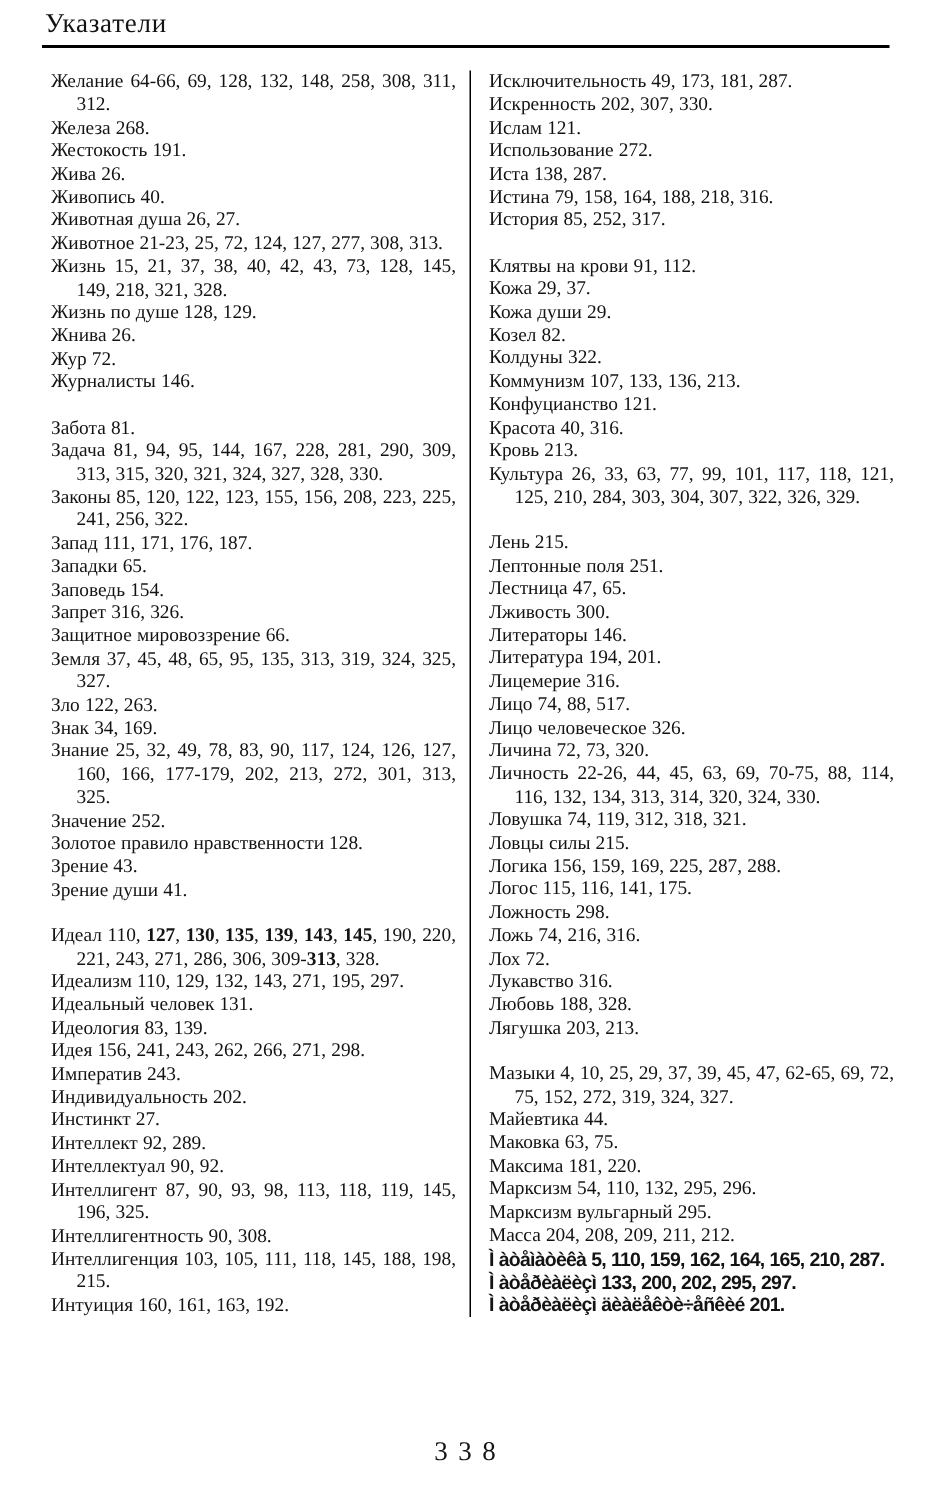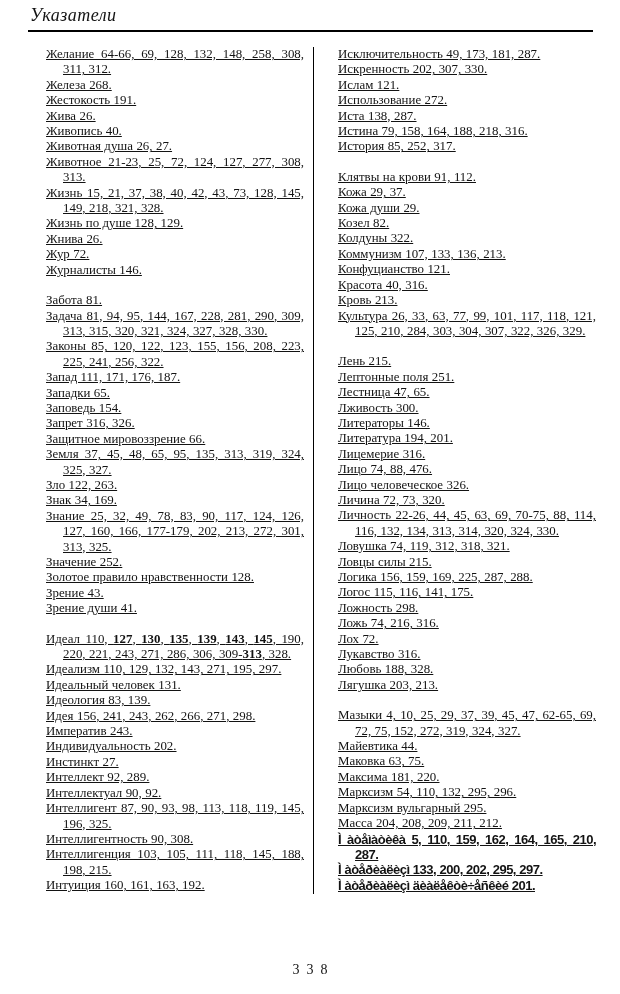--- a/index.html
+++ b/index.html
@@ -13,21 +13,20 @@
     height: 994px;
     background: #ffffff;
     color: #131313;
     font-family: "Liberation Serif", "DejaVu Serif", serif;
     overflow: hidden;
   }
   .header-title {
     position: absolute;
     top: 5px;
     left: 30px;
-    font-style: italic;
     font-size: 18px;
     letter-spacing: 0.5px;
   }
   .header-rule {
     position: absolute;
     top: 30px;
     left: 28px;
     width: 565px;
     height: 2px;
     background: #000;
@@ -42,22 +41,21 @@
   .col {
     width: 270px;
   }
   .col-divider {
     width: 1px;
     background: #000;
     margin-left: 9px;
     margin-right: 12px;
   }
   .group {
-    margin: 0 0 15px 12px;
-    text-decoration: underline;
+    margin: 0 0 15px 0;
   }
   .group:last-child { margin-bottom: 0; }
   .entry {
     margin: 0;
     font-size: 12.9px;
     line-height: 15.4px;
     text-align: justify;
     padding-left: 17px;
     text-indent: -17px;
     word-spacing: 0.2px;
@@ -68,21 +66,21 @@
     font-weight: bold;
     font-size: 13px;
     letter-spacing: -0.5px;
   }
   .page-number {
     position: absolute;
     bottom: 16px;
     left: 0;
     right: 0;
     text-align: center;
-    font-size: 14px;
+    font-size: 18px;
     letter-spacing: 7px;
     text-indent: 7px;
   }
 </style>
 </head>
 <body>
 
 <div class="page">
   <div class="header-title">Указатели</div>
   <div class="header-rule"></div>
@@ -162,21 +160,21 @@
           <p class="entry">Культура 26, 33, 63, 77, 99, 101, 117, 118, 121, 125, 210, 284, 303, 304, 307, 322, 326, 329.</p>
         </div>
         <div class="group">
           <p class="entry">Лень 215.</p>
           <p class="entry">Лептонные поля 251.</p>
           <p class="entry">Лестница 47, 65.</p>
           <p class="entry">Лживость 300.</p>
           <p class="entry">Литераторы 146.</p>
           <p class="entry">Литература 194, 201.</p>
           <p class="entry">Лицемерие 316.</p>
-          <p class="entry">Лицо 74, 88, 476.</p>
+          <p class="entry">Лицо 74, 88, 517.</p>
           <p class="entry">Лицо человеческое 326.</p>
           <p class="entry">Личина 72, 73, 320.</p>
           <p class="entry">Личность 22-26, 44, 45, 63, 69, 70-75, 88, 114, 116, 132, 134, 313, 314, 320, 324, 330.</p>
           <p class="entry">Ловушка 74, 119, 312, 318, 321.</p>
           <p class="entry">Ловцы силы 215.</p>
           <p class="entry">Логика 156, 159, 169, 225, 287, 288.</p>
           <p class="entry">Логос 115, 116, 141, 175.</p>
           <p class="entry">Ложность 298.</p>
           <p class="entry">Ложь 74, 216, 316.</p>
           <p class="entry">Лох 72.</p>

